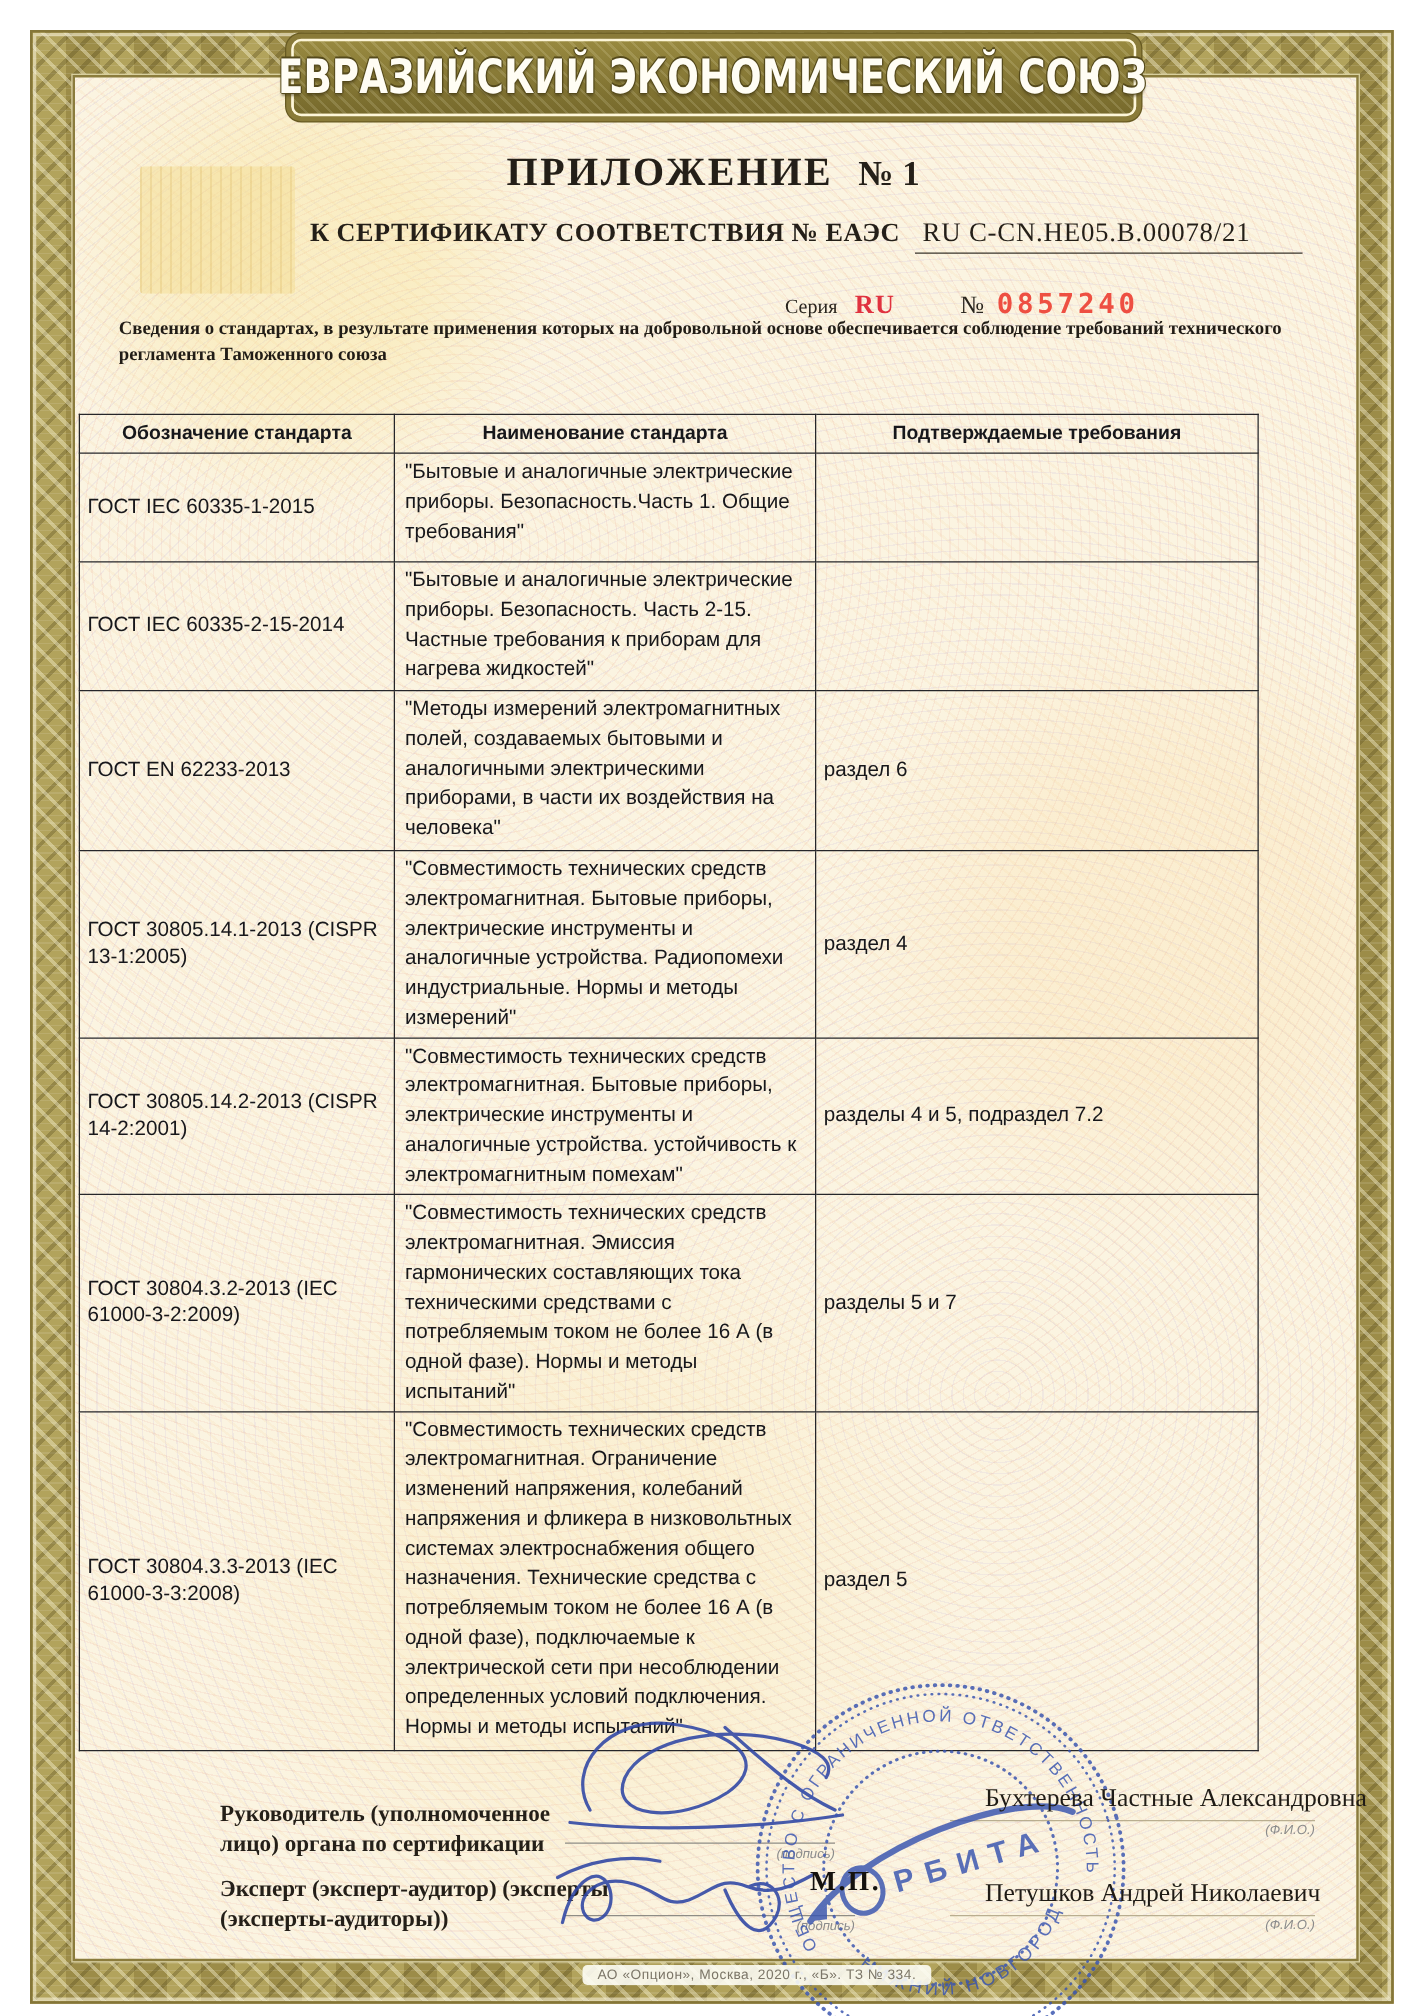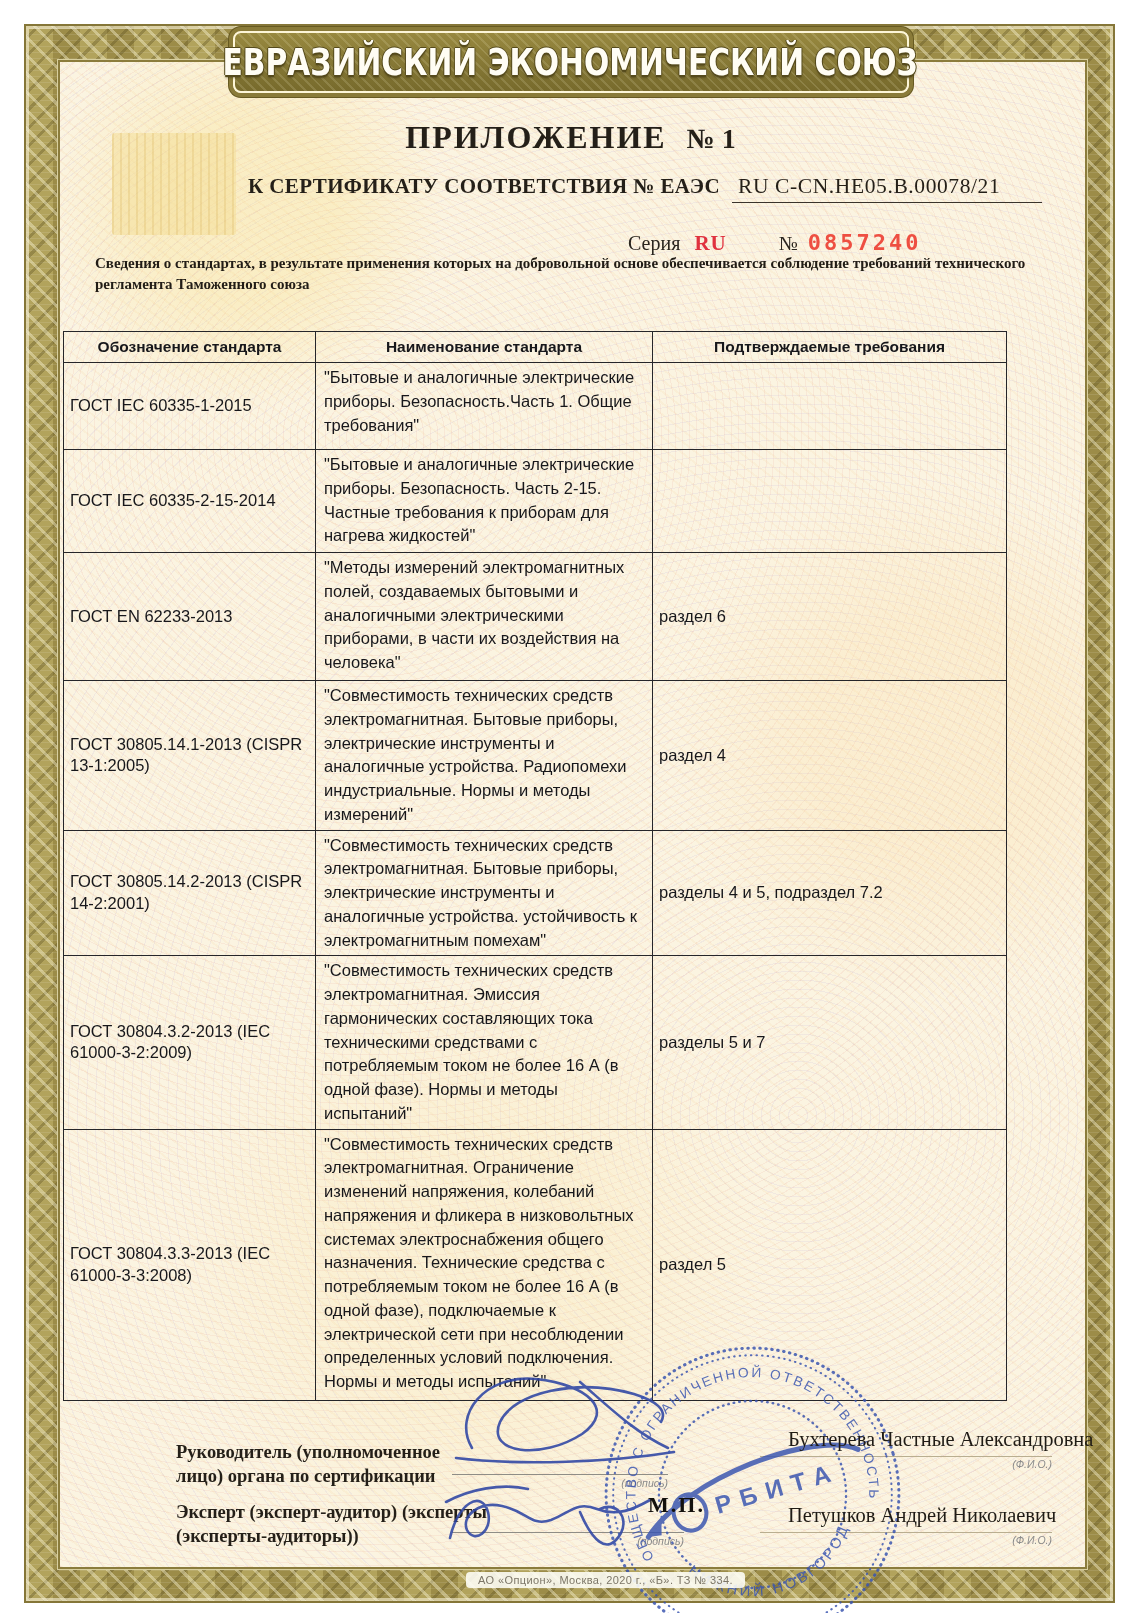--- a/index.html
+++ b/index.html
@@ -69,21 +69,21 @@
     position:absolute;top:174px;left:248px;z-index:4;display:flex;align-items:flex-start;color:#241f18;
   }
   .cert-subtitle{font-size:21px;font-weight:bold;letter-spacing:.4px;white-space:nowrap;}
   .cert-number{
     font-size:21.5px;letter-spacing:.6px;white-space:nowrap;
     margin-left:12px;padding:0 42px 3px 6px;border-bottom:1.6px solid #3a342c;
   }
   .series-line{
     position:absolute;top:207px;left:628px;z-index:4;display:flex;align-items:baseline;color:#2a251e;
   }
-  .series-label{font-size:20px;}
+  .series-label{font-size:16px;}
   .series-value{font-size:21px;font-weight:bold;margin-left:14px;letter-spacing:1px;color:#e0323f;margin-top:24px;}
   .number-sign{font-size:20px;margin-left:52px;}
   .blank-number{
     font-family:"DejaVu Sans Mono",monospace;font-weight:bold;
     font-size:22px;margin-left:10px;letter-spacing:3px;color:#ee4f42;
   }
   .intro{
     position:absolute;top:253px;left:95px;width:950px;z-index:4;
     text-align:left;font-size:15px;font-weight:bold;line-height:1.42;color:#211c16;
   }

